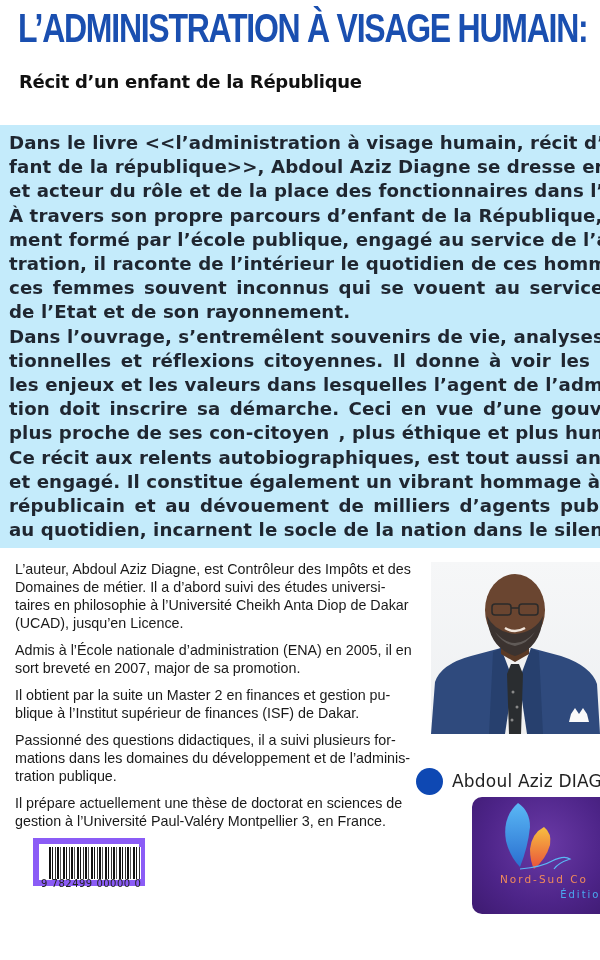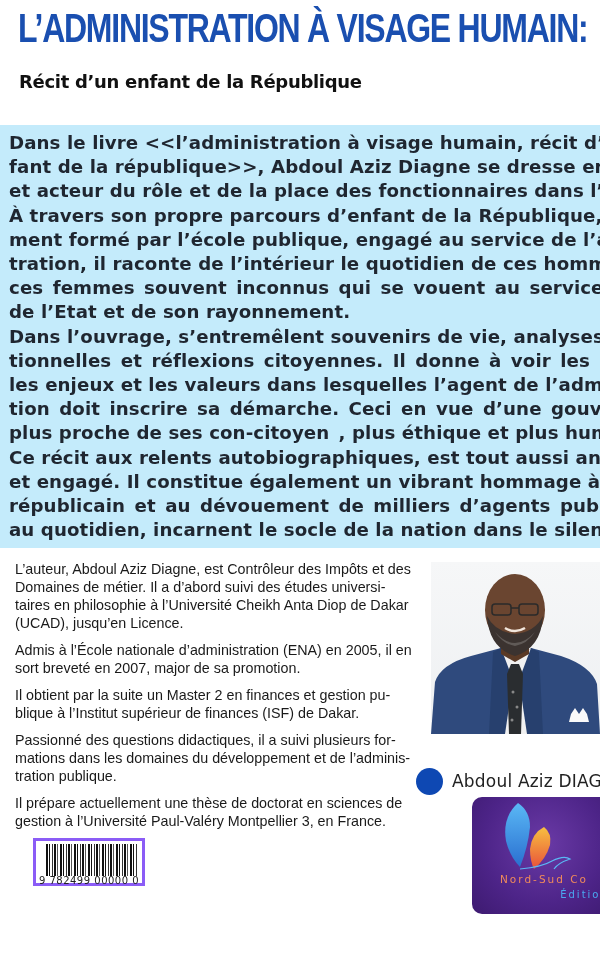--- a/index.html
+++ b/index.html
@@ -91,21 +91,21 @@
       color: #f08a5a;
     }
     .publisher-sub {
       position: absolute; left: 0; right: 0; top: 92px; text-align: right;
       font-family: "DejaVu Sans", sans-serif; font-size: 10px; letter-spacing: 2px;
       color: #4aa8f0;
     }
 
     .barcode {
       position: absolute; left: 33px; top: 838px; width: 112px; height: 48px;
-      background: #ffffff; border: 3px solid #8b5cf6;
+      background: #ffffff; border: 6px solid #8b5cf6;
     }
     .barcode-bars {
       position: absolute; left: 10px; top: 3px; width: 92px; height: 32px;
       background: repeating-linear-gradient(90deg,
         #111 0px, #111 2px, #fff 2px, #fff 3px, #111 3px, #111 4px, #fff 4px, #fff 6px,
         #333 6px, #333 7px, #fff 7px, #fff 8px, #111 8px, #111 10px, #fff 10px, #fff 11px,
         #555 11px, #555 12px, #fff 12px, #fff 14px);
     }
     .barcode-digits {
       position: absolute; left: 2px; right: 2px; top: 34px; text-align: center;

